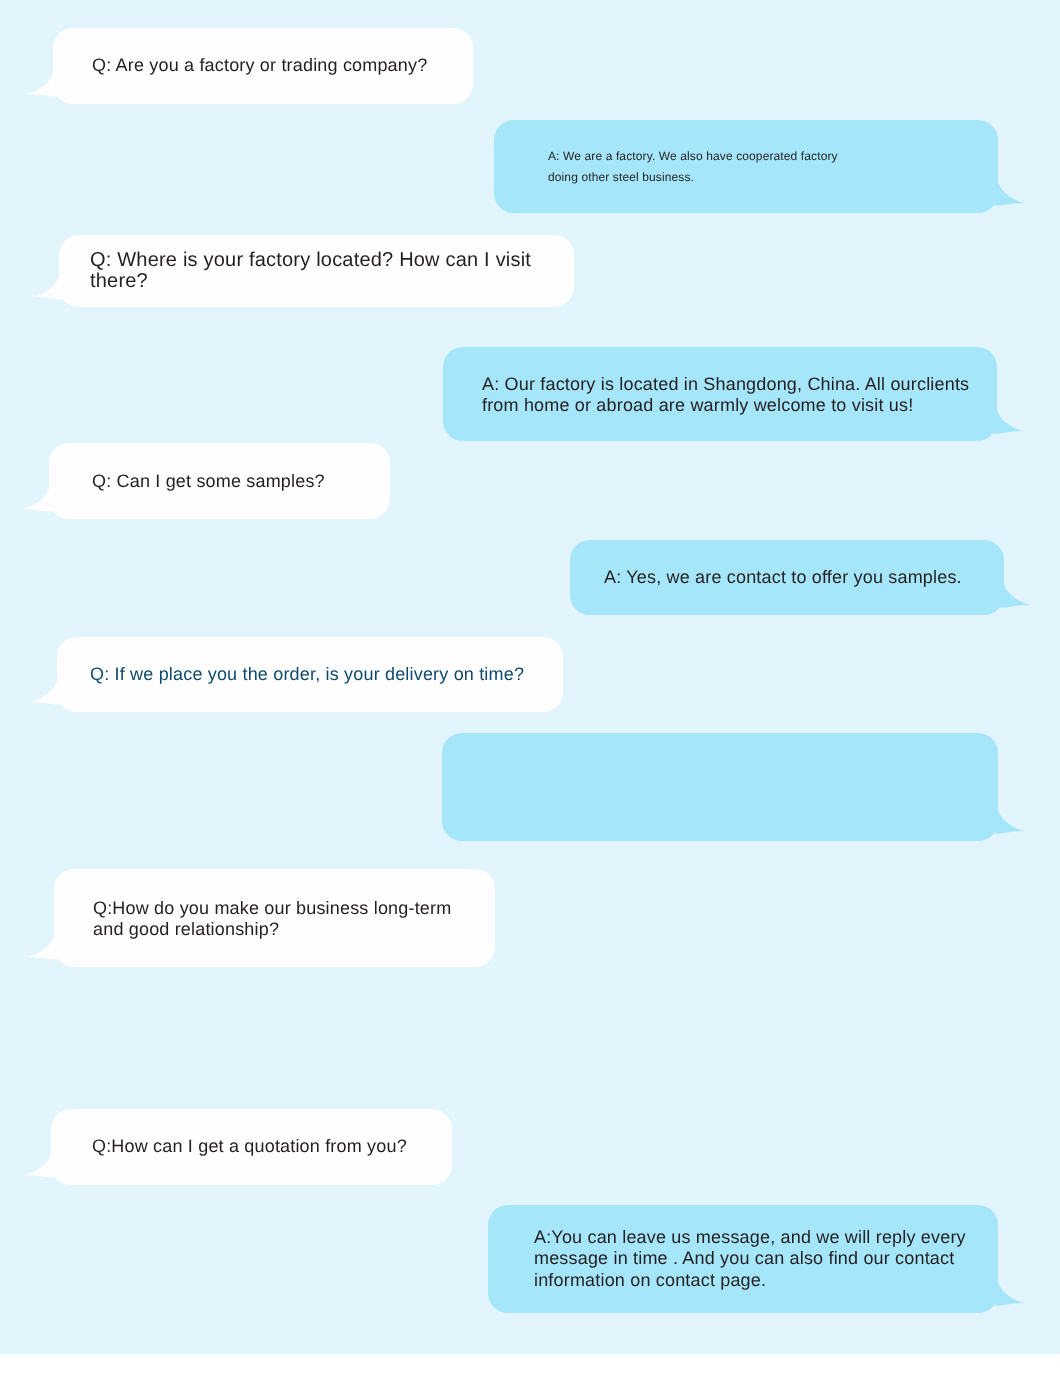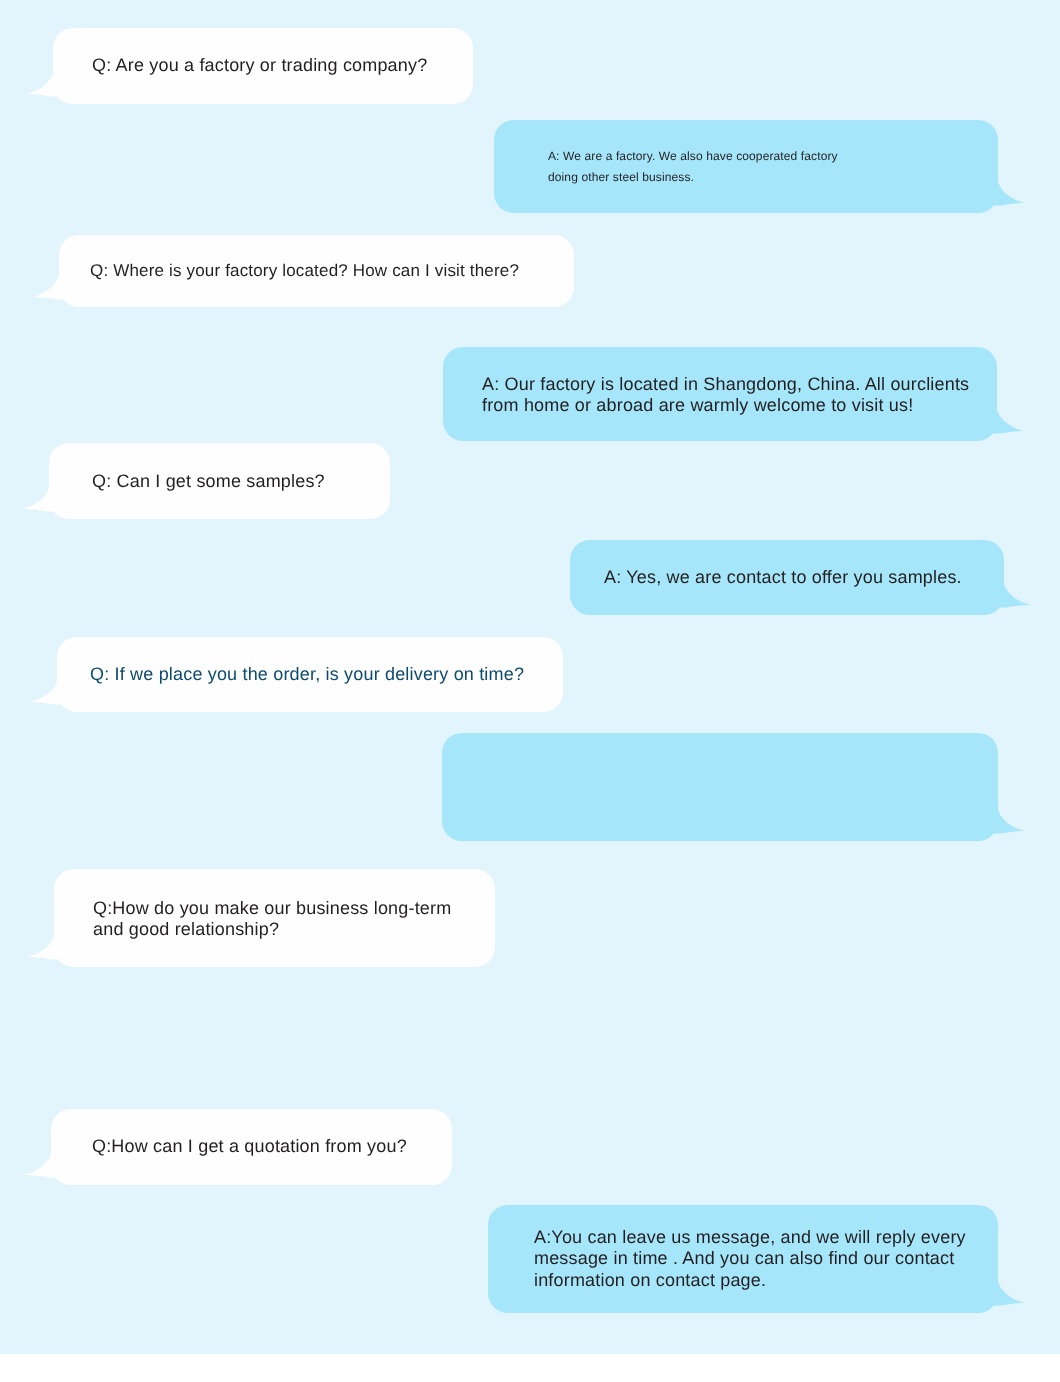--- a/index.html
+++ b/index.html
@@ -53,21 +53,21 @@
 doing other steel business.</div>
     </div>
 
     <div class="bubble q" style="left: 58.6px; top: 235.3px; width: 515.7px; height: 72px;">
       <div class="bubble-body" style="background: rgb(254, 254, 254); border-radius: 20px;"></div>
       <div class="tail-wrap" style="left: -27px; top: 41px;">
         <svg class="tail" width="46" height="25" viewBox="0 0 46 25">
             <path d="M46 0 L27 0 C24.4 7.8 18.2 14.1 8 18.5 C5.2 19.8 2.6 20.5 0.3 21 C8.6 21 17.4 22 24.1 23.6 L46 23.6 Z" fill="#fefefe"></path>
           </svg>
       </div>
-      <div class="bubble-text" style="left: 31.5px; top: -0.2px; color: rgb(35, 31, 32); font-size: 17px; line-height: 21.35px;">Q: Where is your factory located? How can I visit there?</div>
+      <div class="bubble-text" style="left: 31.5px; top: -0.2px; color: rgb(35, 31, 32); font-size: 20px; line-height: 21.35px;">Q: Where is your factory located? How can I visit there?</div>
     </div>
 
     <div class="bubble a" style="left: 442.6px; top: 329.2px; width: 554.3px; height: 93.5px; margin-top: 18px;">
       <div class="bubble-body" style="background: rgb(165, 230, 250); border-radius: 20px;"></div>
       <div class="tail-wrap" style="left: 535.3px; top: 62.5px;">
         <svg class="tail" width="46" height="25" viewBox="0 0 46 25">
             <path d="M0 0 L19 0 C21.6 7.8 27.8 14.1 38 18.5 C40.8 19.8 43.4 20.5 45.7 21 C37.4 21 28.6 22 21.9 23.6 L0 23.6 Z" fill="#a5e6fa"></path>
           </svg>
       </div>
       <div class="bubble-text" style="left: 39.3px; top: 2.6px; color: rgb(35, 31, 32); font-size: 18px; line-height: 21.35px;">A: Our factory is located in Shangdong, China. All ourclients

